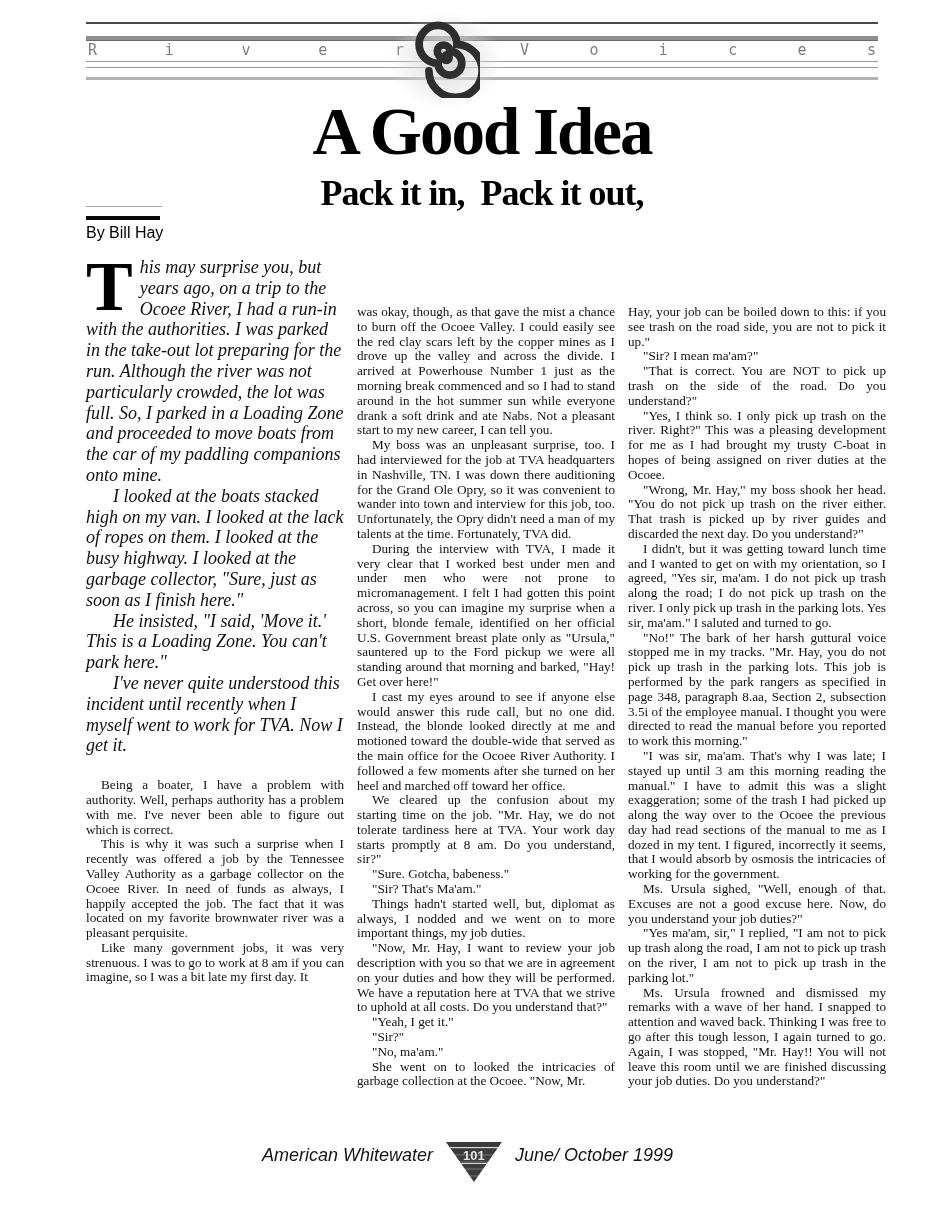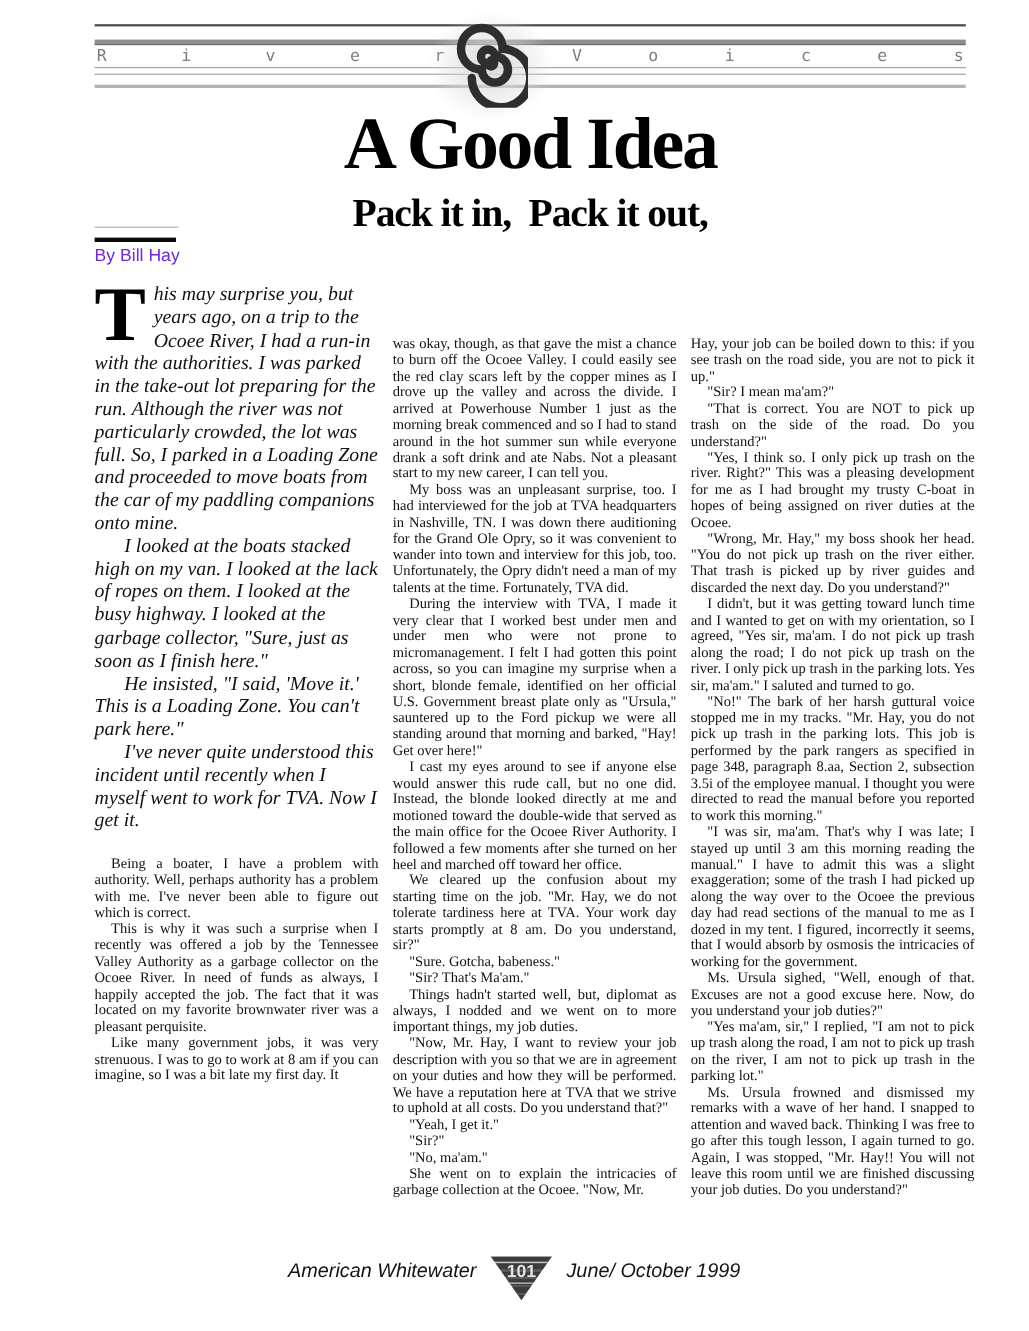--- a/index.html
+++ b/index.html
@@ -25,21 +25,21 @@
   
   .title{position:absolute;left:86px;top:96px;width:792px;text-align:center;
          font-size:67px;font-weight:700;letter-spacing:-2px;line-height:1.05;color:#000;}
   .subtitle{position:absolute;left:86px;top:172px;width:792px;text-align:center;
          font-size:36px;font-weight:700;letter-spacing:-1px;white-space:pre;color:#000;}
 
   
   .byline-block{position:absolute;left:86px;top:206px;width:100px;}
   .b-thin{width:76px;height:1px;background:#aaa;}
   .b-thick{width:74px;height:4px;background:#0a0a0a;margin-top:9px;}
-  .b-text{margin-top:4px;font-family:"Liberation Sans",sans-serif;font-size:16px;color:#6d28d9;}
+  .b-text{margin-top:4px;font-family:"Liberation Sans",sans-serif;font-size:16px;color:#000000;}
 
   
   .cols{position:absolute;left:86px;top:257px;width:800px;display:flex;gap:13px;}
   .col{width:258px;}
 
   .intro{font-style:italic;font-size:18px;line-height:20.8px;}
   .intro p{margin:0;}
   .intro-p.indent{text-indent:27px;}
   .dropcap{float:left;font-style:normal;font-weight:700;font-size:70px;line-height:56px;
            padding:2px 7px 0 0;color:#000;}
@@ -51,21 +51,21 @@
 
   
   .footer{position:absolute;left:0;top:1142px;width:935px;height:44px;
           display:flex;justify-content:center;align-items:flex-start;gap:13px;box-sizing:border-box;
           font-family:"Liberation Sans",sans-serif;font-style:italic;font-size:18px;color:#141414;}
   .footer .ftext{margin-top:3px;}
   .badge{position:relative;width:56px;height:40px;
          background:repeating-linear-gradient(180deg,#3c3c3c 0 5px,#585858 5px 7px);
          clip-path:polygon(0 0,100% 0,50% 100%);}
   .badge-num{position:absolute;left:0;top:5px;width:100%;text-align:center;
-         font-style:normal;font-weight:700;font-size:16px;color:#e3e3e3;
+         font-style:normal;font-weight:700;font-size:13px;color:#e3e3e3;
          border-top:1px solid #ddd;border-bottom:1px solid #ddd;}
 </style>
 </head>
 <body>
 
 <div class="page">
 
   <div class="masthead">
     <div class="m-line m-l1"></div>
     <div class="m-line m-l2"></div>
@@ -125,21 +125,21 @@
           <p class="body-p">During the interview with TVA, I made it very clear that I worked best under men and under men who were not prone to micromanagement. I felt I had gotten this point across, so you can imagine my surprise when a short, blonde female, identified on her official U.S. Government breast plate only as "Ursula," sauntered up to the Ford pickup we were all standing around that morning and barked, "Hay! Get over here!"</p>
           <p class="body-p">I cast my eyes around to see if anyone else would answer this rude call, but no one did. Instead, the blonde looked directly at me and motioned toward the double-wide that served as the main office for the Ocoee River Authority. I followed a few moments after she turned on her heel and marched off toward her office.</p>
           <p class="body-p">We cleared up the confusion about my starting time on the job. "Mr. Hay, we do not tolerate tardiness here at TVA. Your work day starts promptly at 8 am. Do you understand, sir?"</p>
           <p class="body-p">"Sure. Gotcha, babeness."</p>
           <p class="body-p">"Sir? That's Ma'am."</p>
           <p class="body-p">Things hadn't started well, but, diplomat as always, I nodded and we went on to more important things, my job duties.</p>
           <p class="body-p">"Now, Mr. Hay, I want to review your job description with you so that we are in agreement on your duties and how they will be performed. We have a reputation here at TVA that we strive to uphold at all costs. Do you understand that?"</p>
           <p class="body-p">"Yeah, I get it."</p>
           <p class="body-p">"Sir?"</p>
           <p class="body-p">"No, ma'am."</p>
-          <p class="body-p">She went on to explain the intricacies of garbage collection at the Ocoee. "Now, Mr.</p>
+          <p class="body-p">She went on to looked the intricacies of garbage collection at the Ocoee. "Now, Mr.</p>
         </div>
     </div>
     <div class="col">
       <div class="bodytext">
           <p class="body-p no-indent">Hay, your job can be boiled down to this: if you see trash on the road side, you are not to pick it up."</p>
           <p class="body-p">"Sir? I mean ma'am?"</p>
           <p class="body-p">"That is correct. You are NOT to pick up trash on the side of the road. Do you understand?"</p>
           <p class="body-p">"Yes, I think so. I only pick up trash on the river. Right?" This was a pleasing development for me as I had brought my trusty C-boat in hopes of being assigned on river duties at the Ocoee.</p>
           <p class="body-p">"Wrong, Mr. Hay," my boss shook her head. "You do not pick up trash on the river either. That trash is picked up by river guides and discarded the next day. Do you understand?"</p>
           <p class="body-p">I didn't, but it was getting toward lunch time and I wanted to get on with my orientation, so I agreed, "Yes sir, ma'am. I do not pick up trash along the road; I do not pick up trash on the river. I only pick up trash in the parking lots. Yes sir, ma'am." I saluted and turned to go.</p>

